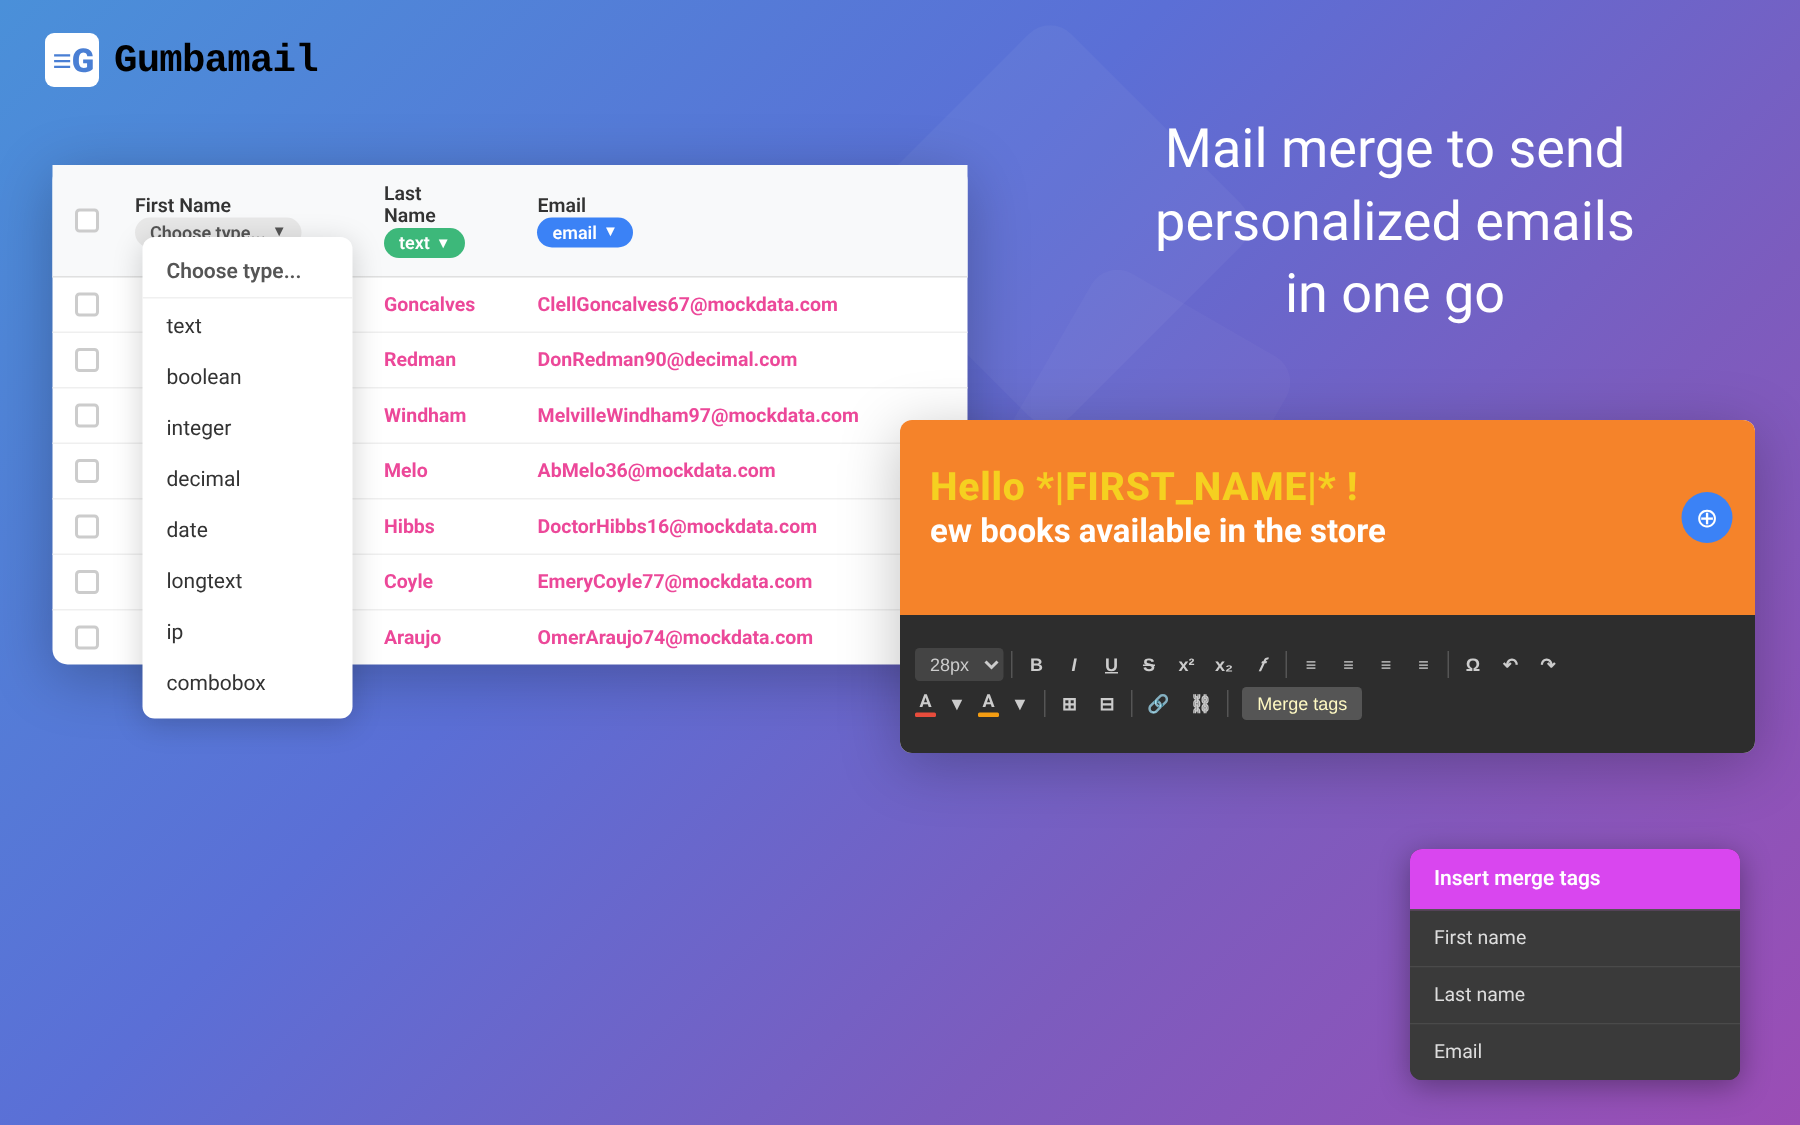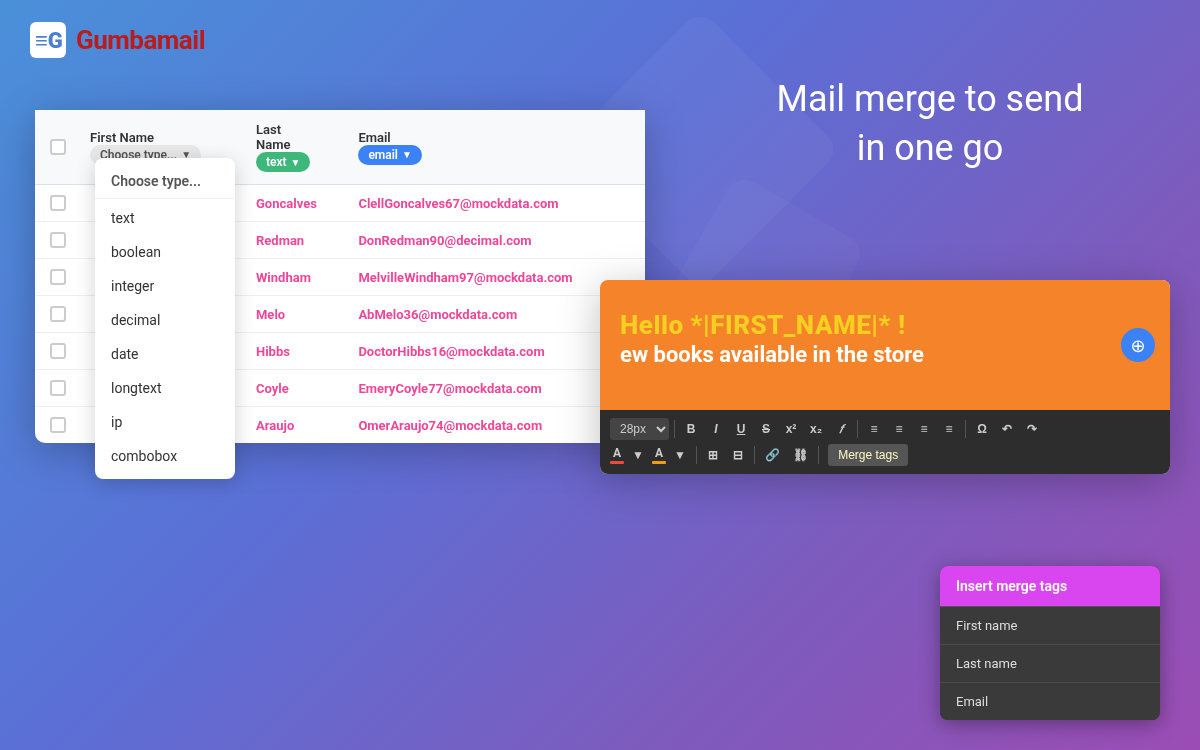--- a/index.html
+++ b/index.html
@@ -41,22 +41,23 @@
       align-items: center;
       gap: 10px;
     }
     .logo-icon {
       width: 36px;
       height: 36px;
     }
     .logo-text {
       font-size: 26px;
       font-weight: 700;
-      color: #b91c1c;
+      color: #000000;
       letter-spacing: -0.5px;
+      font-family: Liberation Mono, monospace;
     }
 
     
     .headline {
       position: absolute;
       top: 75px;
       right: 60px;
       text-align: center;
       color: white;
       font-size: 36px;
@@ -225,21 +226,21 @@
       align-items: center;
       justify-content: center;
       color: white;
       font-size: 18px;
       cursor: move;
     }
 
     
     .editor-toolbar {
       background: #2d2d2d;
-      padding: 8px 10px;
+      padding: 22px 10px;
       display: flex;
       align-items: center;
       gap: 4px;
       flex-wrap: wrap;
     }
 
     .toolbar-row-1 {
       display: flex;
       align-items: center;
       gap: 3px;
@@ -354,20 +355,21 @@
 <div class="logo-area">
   <svg class="logo-icon" viewBox="0 0 36 36">
     <rect width="36" height="36" rx="6" fill="white"></rect>
     <text x="5" y="26" font-size="22" font-weight="900" fill="#4a7fd4">≡G</text>
   </svg>
   <span class="logo-text">Gumbamail</span>
 </div>
 
 <div class="headline">
   <div>Mail merge to send</div>
+  <div>personalized emails</div>
   <div>in one go</div>
 </div>
 
 <div class="spreadsheet-panel">
   <table class="spreadsheet-table">
     <thead>
       <tr>
         <th>
           <div class="checkbox-cell">
             <div class="cb"></div>

